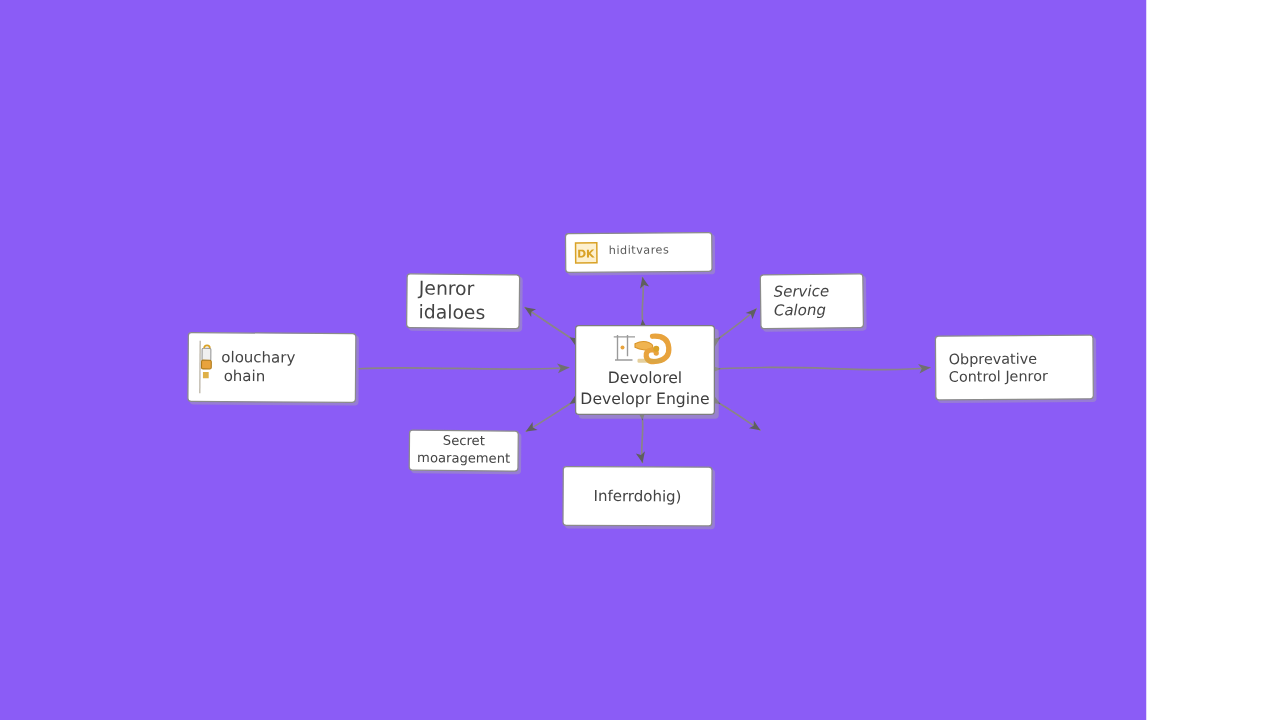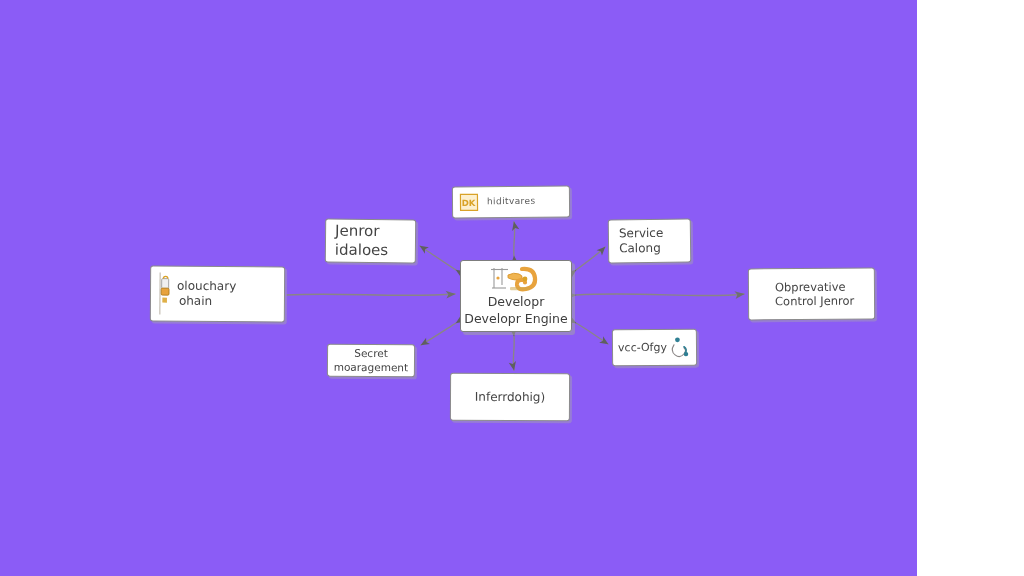--- a/index.html
+++ b/index.html
@@ -67,21 +67,21 @@
   }
   #node-sensor .ln { text-align: left; }
 
   #node-catalog {
     left: 608px; top: 219px; width: 83px; height: 44px;
     font-size: 12px;
     align-items: flex-start;
     padding-left: 10px;
     transform: rotate(-0.7deg);
   }
-  #node-catalog .ln { text-align: left; }
+  #node-catalog .ln { text-align: left; font-style: italic; }
 
   #node-governance {
     left: 150px; top: 266px; width: 135px; height: 56px;
     flex-direction: row;
     align-items: center;
     justify-content: flex-start;
     padding-left: 6px;
     gap: 4px;
     font-size: 12px;
     transform: rotate(0.4deg);
@@ -100,21 +100,21 @@
   }
   #node-engine .ln { font-size: 12.5px; }
 
   #node-observability {
     left: 748px; top: 268px; width: 127px; height: 52px;
     font-size: 11.5px;
     align-items: flex-start;
     padding-left: 10px;
     transform: rotate(-0.4deg);
   }
-  #node-observability .ln { text-align: right; margin-left: 16px; }
+  #node-observability .ln { text-align: right; }
 
   #node-secret {
     left: 327px; top: 344px; width: 88px; height: 33px;
     font-size: 10.5px;
     transform: rotate(0.5deg);
   }
 
   #node-vcc {
     left: 612px; top: 329px; width: 85px; height: 37px;
     font-size: 11px;
@@ -206,43 +206,32 @@
         <line x1="18" y1="3" x2="18" y2="20" stroke="#9a9a9a" stroke-width="1.1"></line>
         <line x1="7" y1="4.5" x2="24" y2="4.5" stroke="#9a9a9a" stroke-width="1.1"></line>
         <line x1="8" y1="23" x2="22" y2="23" stroke="#9a9a9a" stroke-width="1.1"></line>
         <circle cx="14" cy="13" r="1.6" fill="#e8a33d"></circle>
         <path d="M24,10 q6,-3 11,-1 q4,1.6 3,4 q-1,2.4 -6,2 q-5,-0.4 -8,-2.2 Z" fill="#f0b450" stroke="#d99528" stroke-width="0.9"></path>
         <path d="M38,4 q12,-1 13,9 q1,9 -9,11 q-8,1.6 -9,-4 q-0.6,-4.4 4,-5 q4,-0.6 4,2.4" fill="none" stroke="#e8a33d" stroke-width="4.2" stroke-linecap="round"></path>
         <circle cx="41" cy="14" r="2.4" fill="#d9a227"></circle>
         <rect x="26" y="22" width="20" height="3.2" rx="1" fill="#cfa74a" opacity="0.55"></rect>
       </svg>
     </span>
-    <span class="ln">Developr</span>
+    <span class="ln">Devolorel</span>
     <span class="ln">Developr Engine</span>
   </div>
 
   <div class="node" id="node-observability">
     <span class="ln">Obprevative</span>
     <span class="ln">Control Jenror</span>
   </div>
 
   <div class="node" id="node-secret">
     <span class="ln">Secret</span>
     <span class="ln">moaragement</span>
   </div>
 
-  <div class="node" id="node-vcc">
-    <span class="ln">vcc-Ofgy</span>
-    <span class="icon-box">
-      <svg width="22" height="24" viewBox="0 0 22 24">
-        <circle cx="8.5" cy="4" r="2.4" fill="#2f7f93"></circle>
-        <path d="M5,9 q-4,6 1,10 q5,4 9,-1 q3,-3.4 0,-6" fill="none" stroke="#8a8585" stroke-width="1.1" stroke-linecap="round"></path>
-        <path d="M15,11 q3.4,2.4 1.4,6.4" fill="none" stroke="#2f7f93" stroke-width="1.6" stroke-linecap="round"></path>
-        <circle cx="17" cy="18.4" r="2.2" fill="#2f7f93"></circle>
-      </svg>
-    </span>
-  </div>
 
   <div class="node" id="node-interop">
     <span class="ln">Inferrdohig)</span>
   </div>
 
 </div>
 
 </body></html>

